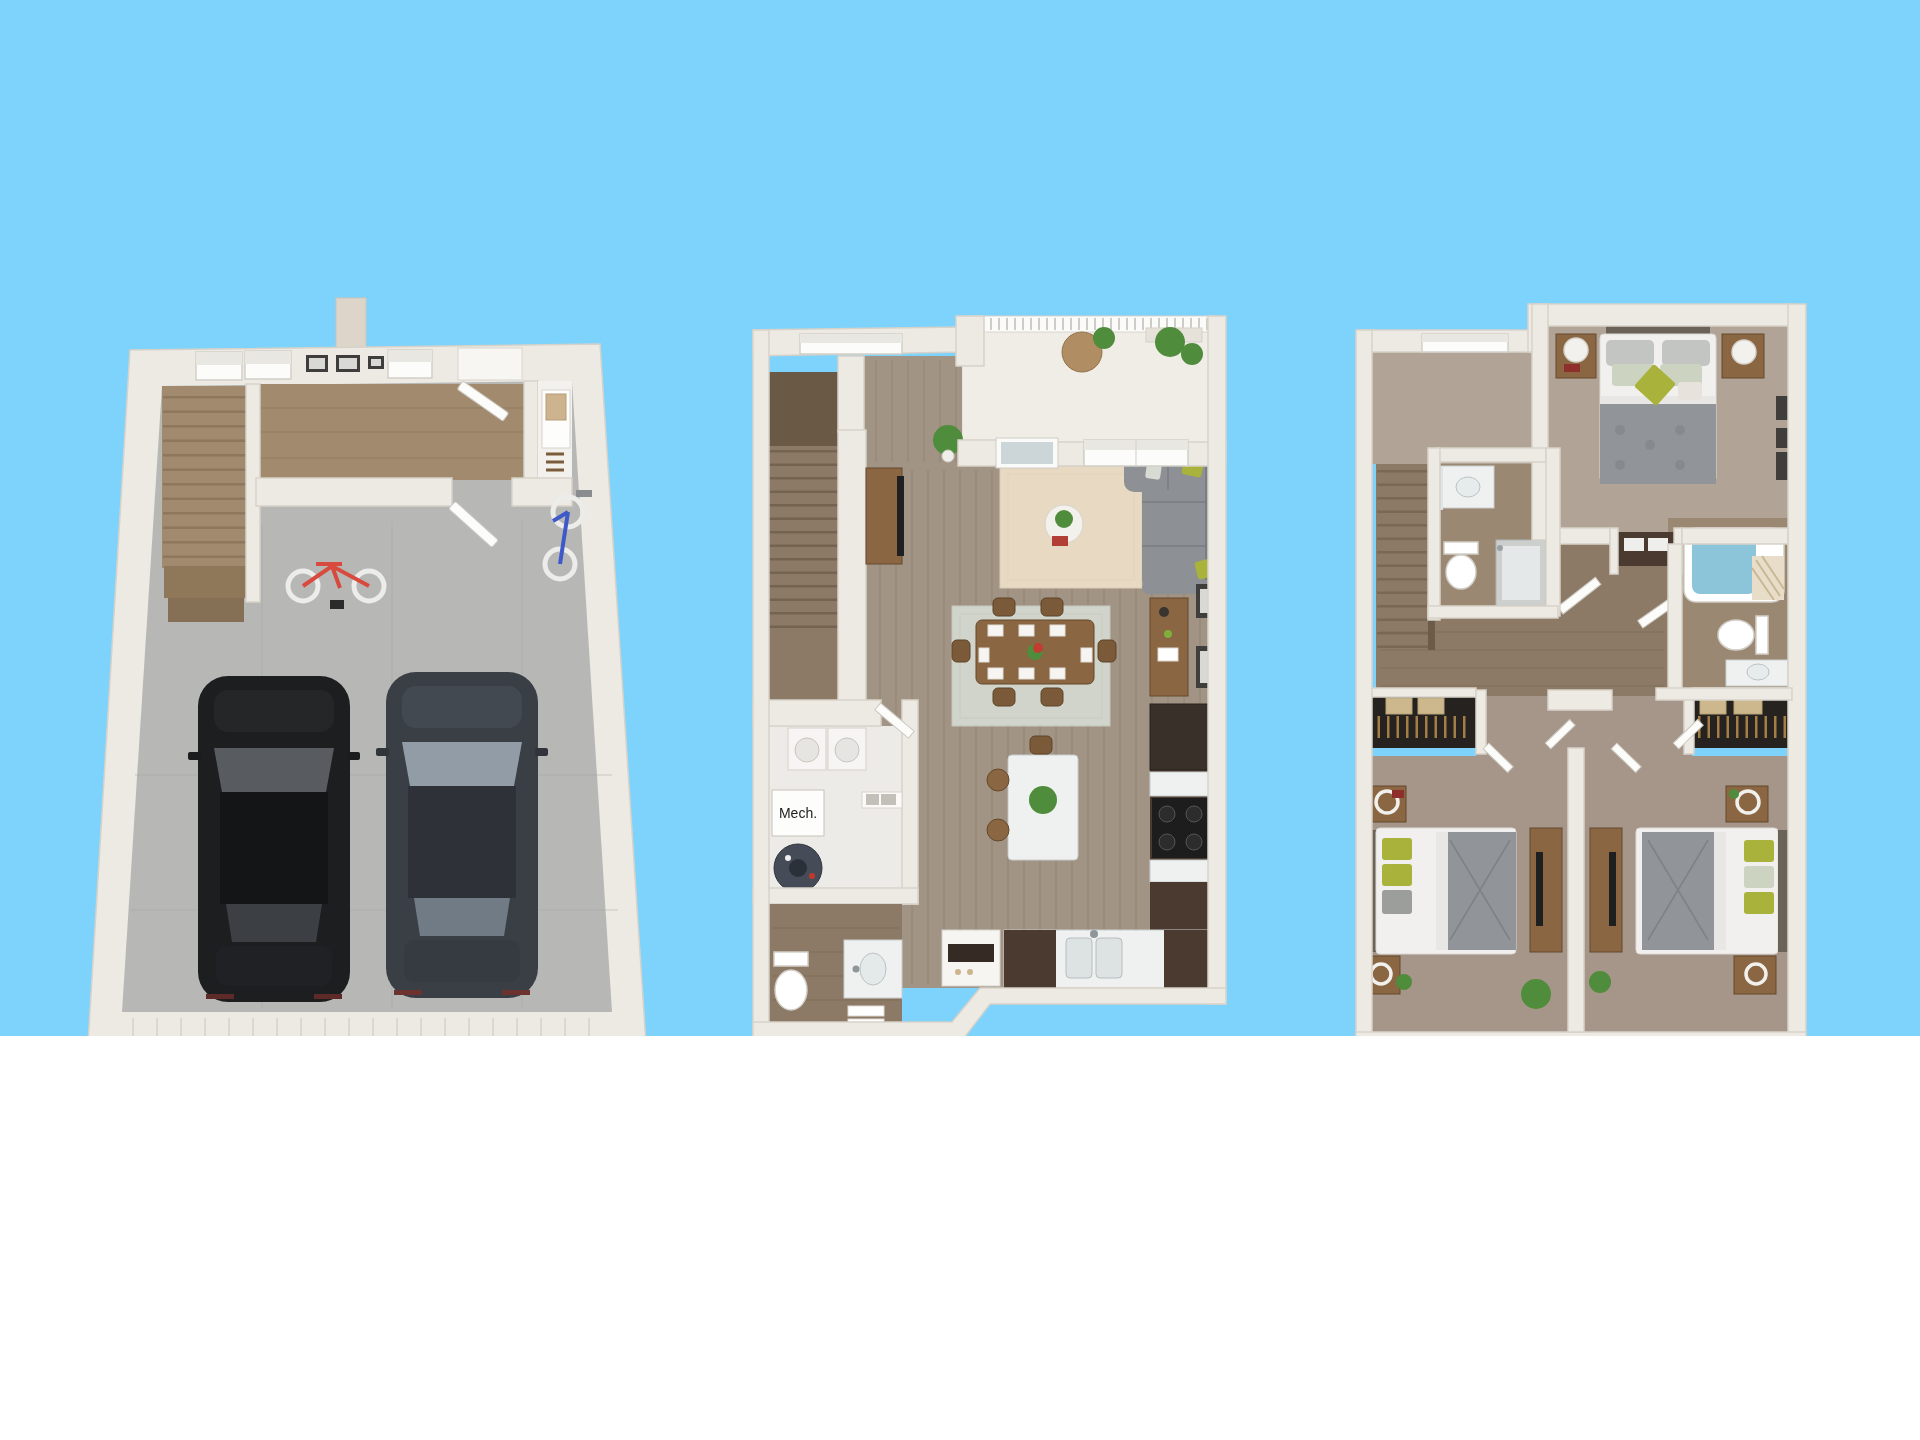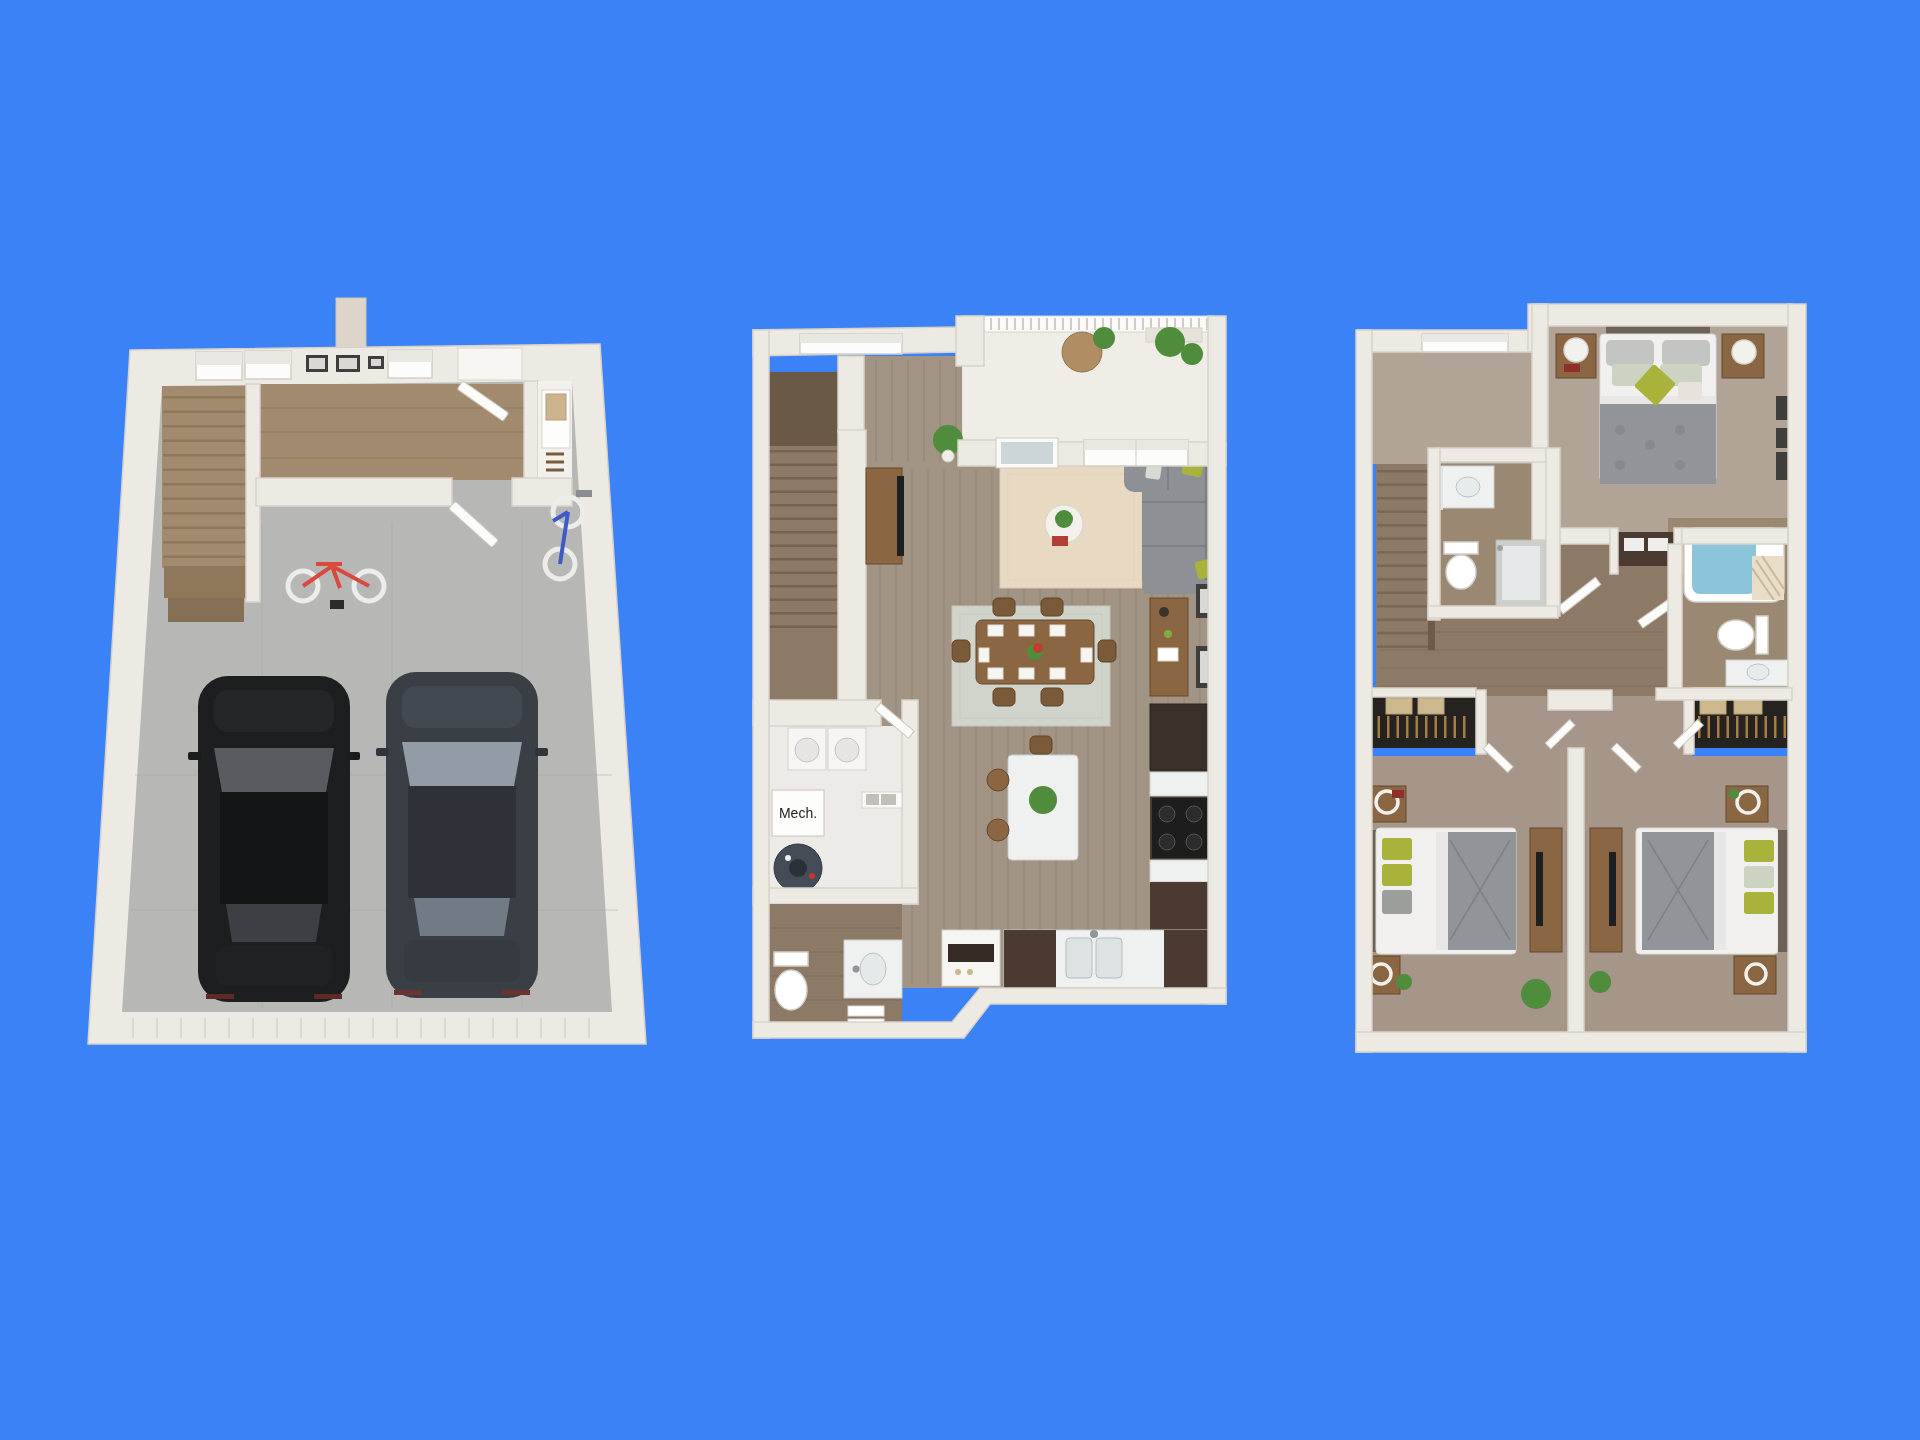--- a/index.html
+++ b/index.html
@@ -6,21 +6,21 @@
     --c-text:#1c1c1c; --c-wall:#edeae4; --c-wallline:#d7d2c9; --c-wallface:#ddd5c9;
     --c-concrete:#b7b8b6; --c-woodentry:#a18a6e; --c-woodhall:#8d7a66; --c-woodmain:#a29484;
     --c-carpet:#b1a497; --c-carpetb:#a59689; --c-rugliving:#e8d9c3; --c-rugdining:#d0d4ca;
     --c-sofa:#8d9094; --c-sofadark:#7a7d82; --c-furnwood:#8a6742; --c-furnwooddark:#64492d;
     --c-cabinet:#4a3a2f; --c-marble:#eff1f0; --c-bedwhite:#f1f0ee; --c-bedgray:#91959a;
     --c-green:#a9b23a; --c-plant:#4f8c3b; --c-water:#8cc4d9; --c-frame:#3f3e3c;
     --c-car1:#1d1e20; --c-car1glass:#585c60; --c-car2:#3a3f46; --c-car2glass:#929ca7;
     --c-bikered:#d84a3e; --c-bikeblue:#3f5ac8; --c-headboard:#6b6258; --c-lamp:#f2f1ed;
   }
   html,body{margin:0;padding:0;background:#fff;}
-  .sheet{position:relative;width:1920px;height:1440px;background:#3b82f6;overflow:hidden;
+  .sheet{position:relative;width:1920px;height:1036px;background:#7dd3fc;overflow:hidden;
          font-family:"Liberation Sans",sans-serif;}
   .plan{position:absolute;margin:0;}
   .plan svg{display:block;width:100%;height:100%;}
   .footer{position:absolute;left:0;top:1306px;width:1920px;text-align:center;color:var(--c-text);}
   .footer p{margin:0;font-size:26px;line-height:35px;letter-spacing:.2px;}
   
   .w{fill:var(--c-wall);stroke:var(--c-wallline);stroke-width:1.5;}
   .wf{fill:var(--c-wallface);stroke:#cdc5b8;stroke-width:1;}
   .concrete{fill:var(--c-concrete);}
   .seam{stroke:#a7a8a6;stroke-width:1.5;fill:none;}

